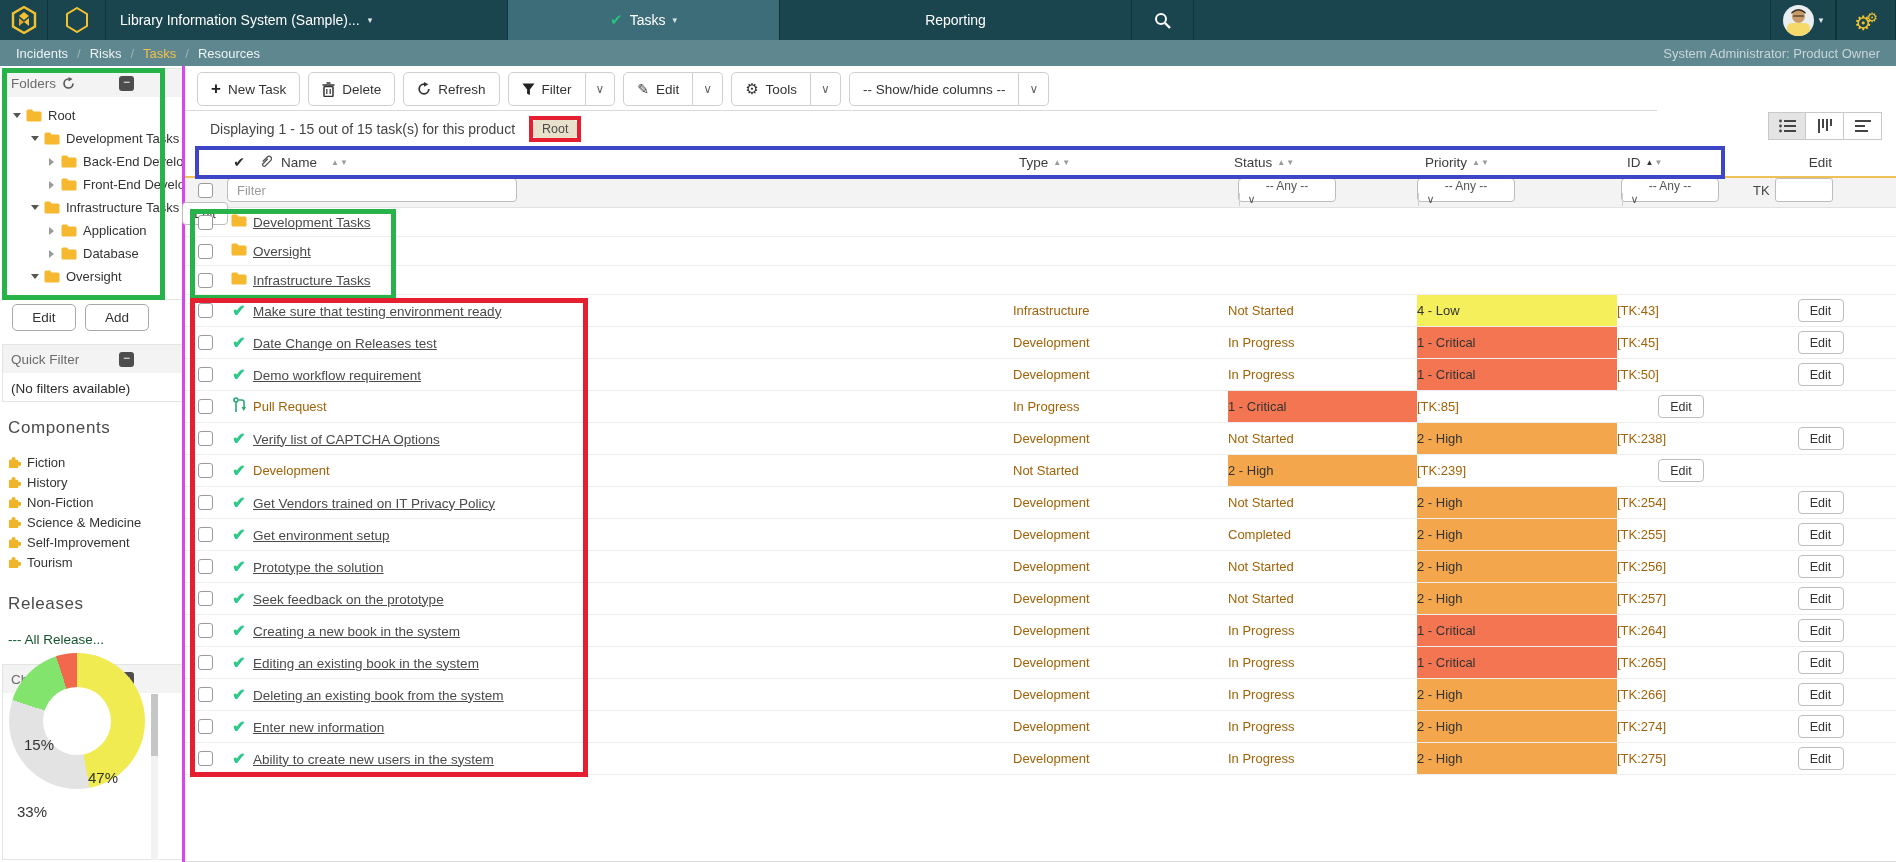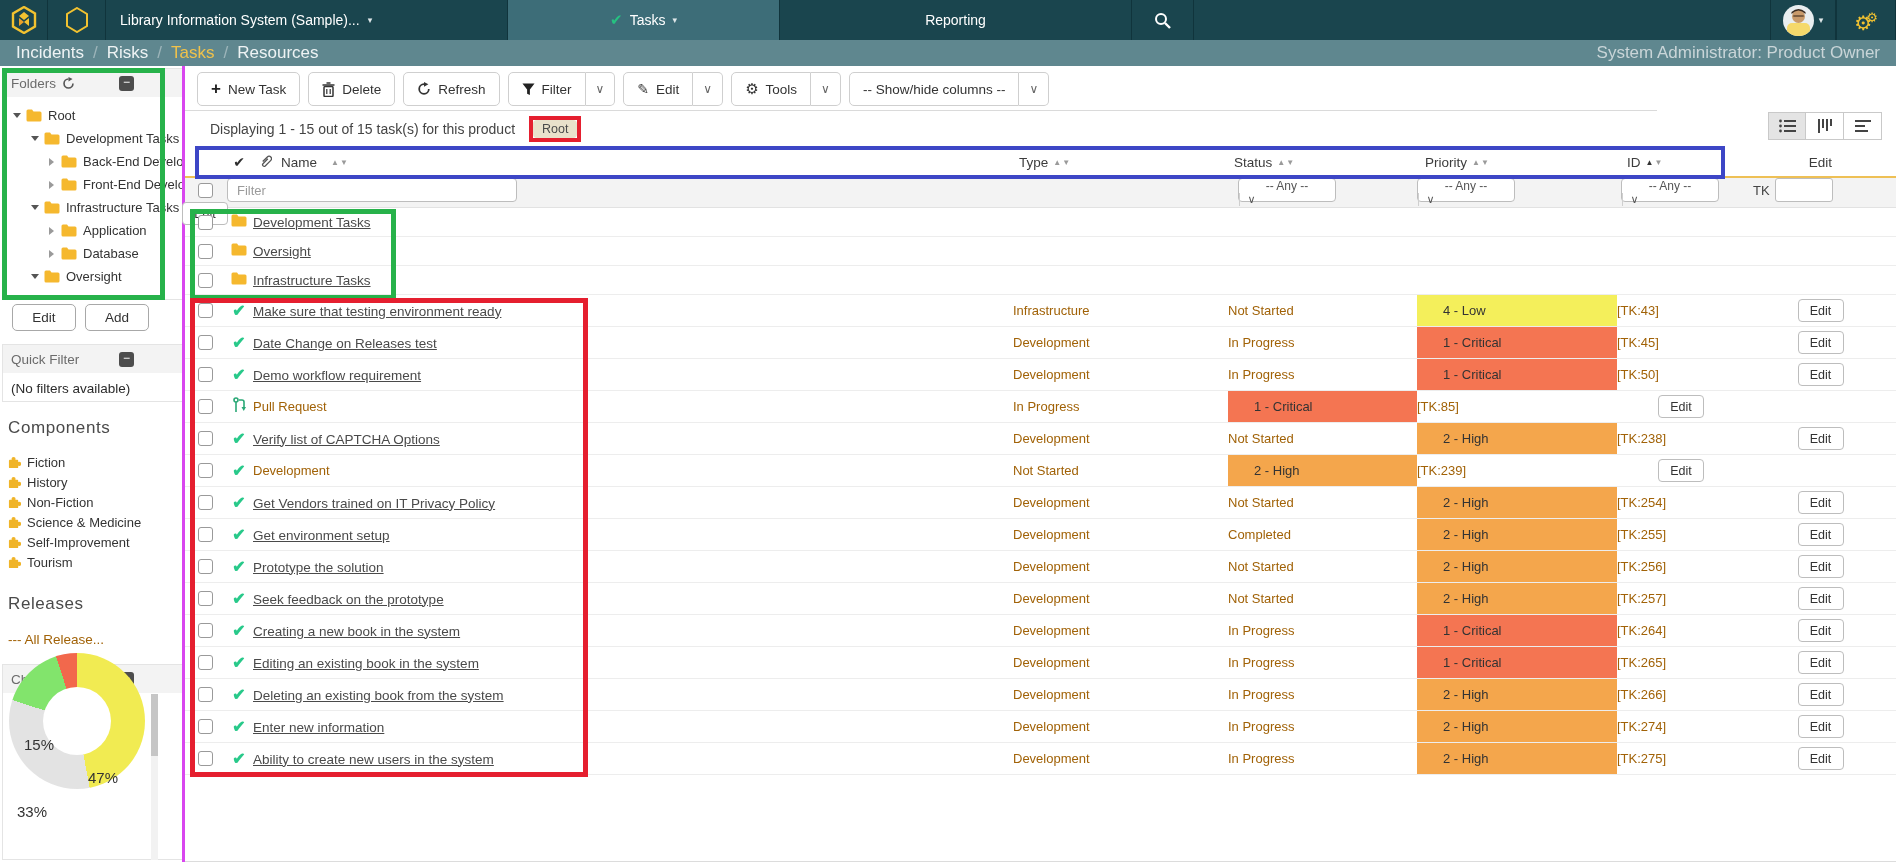--- a/index.html
+++ b/index.html
@@ -15,21 +15,21 @@
   .tab-tasks { width:272px; background:#3d6d78; }
   .tab-reporting { width:352px; }
   .nav-search { width:62px; cursor:pointer; }
   .nav-spacer { flex:1; border-right:none; }
   .nav-user { width:66px; gap:5px; border-left:1px solid #10343c; cursor:pointer; }
   .nav-admin { width:60px; border-left:1px solid #10343c; cursor:pointer; }
   .caret { font-size:9px; color:#dfe7e9; }
   .tick-green { color:#26c281; font-size:15px; }
 
   
-  .breadcrumb { position:absolute; left:0; top:40px; width:1896px; height:26px; background:#5f878f; display:flex; align-items:center; padding:0 16px; font-size:17px; color:#eef3f4; }
+  .breadcrumb { position:absolute; left:0; top:40px; width:1896px; height:26px; background:#5f878f; display:flex; align-items:center; padding:0 16px; font-size:13px; color:#eef3f4; }
   .bc-sep { color:#9db5ba; margin:0 9px; }
   .bc-item { cursor:pointer; }
   .bc-item.active { color:#f0c24b; }
   .bc-right { margin-left:auto; color:#c9d5d8; }
 
   
   .sidebar { position:absolute; left:0; top:66px; width:185px; height:796px; background:#fff; border-right:3px solid #d946ef; overflow:hidden; }
   .panel { position:absolute; left:2px; width:181px; border:1px solid #e4e4e4; background:#fff; }
   .panel-header { height:28px; background:#f3f3f3; display:flex; align-items:center; padding:0 8px; color:#6b6b6b; font-size:13.5px; gap:6px; }
   .min-btn { width:15px; height:15px; background:#4d4d4d; border-radius:3px; color:#fff; font-size:12px; line-height:12px; text-align:center; margin-left:auto; margin-right:40px; cursor:pointer; }
@@ -38,21 +38,21 @@
   .tree-row { height:23px; display:flex; align-items:center; font-size:13px; color:#333; white-space:nowrap; cursor:pointer; }
   .caret-exp { width:0; height:0; border-left:4px solid transparent; border-right:4px solid transparent; border-top:5px solid #555; margin-right:5px; }
   .caret-col { width:0; height:0; border-top:4px solid transparent; border-bottom:4px solid transparent; border-left:5px solid #9a9a9a; margin-right:7px; }
   .side-btns { position:absolute; top:238px; left:12px; display:flex; gap:9px; }
   .side-btn { width:64px; height:27px; background:#fff; border:1px solid #a8a8a8; border-radius:5px; font-size:13.5px; color:#333; cursor:pointer; font-family:inherit; }
   .qf-panel { top:278px; height:58px; }
   .qf-body { padding:8px 8px; font-size:13.5px; color:#2b2b2b; }
   .side-title { position:absolute; left:8px; font-size:17px; font-weight:300; letter-spacing:0.6px; color:#4a4a4a; }
   .comp-list { position:absolute; left:8px; top:386px; }
   .comp-item { height:20px; display:flex; align-items:center; gap:6px; font-size:13px; color:#333; cursor:pointer; }
-  .all-release { position:absolute; left:8px; top:566px; font-size:13.5px; color:#a16207; cursor:pointer; }
+  .all-release { position:absolute; left:8px; top:566px; font-size:13.5px; color:#14532d; cursor:pointer; }
   .charts-panel { top:598px; height:196px; }
   .donut { position:absolute; left:9px; top:587px; width:136px; height:136px; border-radius:50%; }
   .donut::after { content:""; position:absolute; left:34px; top:34px; width:68px; height:68px; background:#fff; border-radius:50%; }
   .donut-label { position:absolute; font-size:15px; color:#333; z-index:3; }
   .chart-scroll { position:absolute; left:151px; top:628px; width:7px; height:166px; background:#f2f2f2; }
   .chart-scroll .thumb { width:7px; height:62px; background:#c6c6c6; }
 
   
   .main { position:absolute; left:185px; top:66px; width:1711px; height:796px; background:#fff; }
   .toolbar { position:absolute; top:6px; left:12px; height:34px; display:flex; gap:8px; }
@@ -87,21 +87,21 @@
   .fake-select { display:flex; height:24px; border:1px solid #bdbdbd; border-radius:4px; background:#fff; width:98px; cursor:pointer;flex-direction:column; }
   .fs-val { flex:1; display:flex; align-items:center; justify-content:center; font-size:12px; color:#555; }
   .fs-arrow { width:24px; display:flex; align-items:center; justify-content:center; border-left:1px solid #cfcfcf; font-size:11px; color:#555; }
   .tk-wrap { display:flex; align-items:center; gap:5px; padding-left:8px; font-size:13px; color:#444; }
   .tk-input { width:58px; height:24px; border:1px solid #bdbdbd; border-radius:3px; font-family:inherit; padding:0 5px; }
   .edit-btn { width:46px; height:23px; background:#fff; border:1px solid #bdbdbd; border-radius:4px; font-size:12.5px; color:#333; cursor:pointer; justify-self:center; font-family:inherit; }
   .cell-txt { font-size:13px; color:#a16207; }
   .name-link { font-size:13.5px; color:#4a4a4a; text-decoration:underline; cursor:pointer; }
   .row-icon { justify-self:center; }
   .tick { color:#28c98a; font-size:16px; font-weight:bold; }
-  .p-cell { height:100%; display:flex; align-items:center; padding-left:26px; font-size:13px; color:#333; }
+  .p-cell { height:100%; display:flex; align-items:center; padding-left:0; font-size:13px; color:#333; }
   .hdr-left { padding-left:6px; display:flex; align-items:center; }
 
   .tfooter { position:absolute; top:713px; left:0; width:1711px; height:44px; border-top:1px solid #dcdcdc; border-bottom:1px solid #eee; display:flex; align-items:center; padding:0 16px; font-size:13.5px; color:#444; }
 
   
   .ann { position:absolute; pointer-events:none; z-index:50; }
   .ann-green1 { left:2px; top:68px; width:163px; height:232px; border:5px solid #27b24a; }
   .ann-green2 { left:5px; top:143px; width:206px; height:91px; border:5px solid #27b24a; }
   .ann-blue  { left:10px; top:80px; width:1530px; height:33px; border:4px solid #3d46c6; }
   .ann-red   { left:5px; top:232px; width:398px; height:479px; border:5px solid #e51f2f; }

